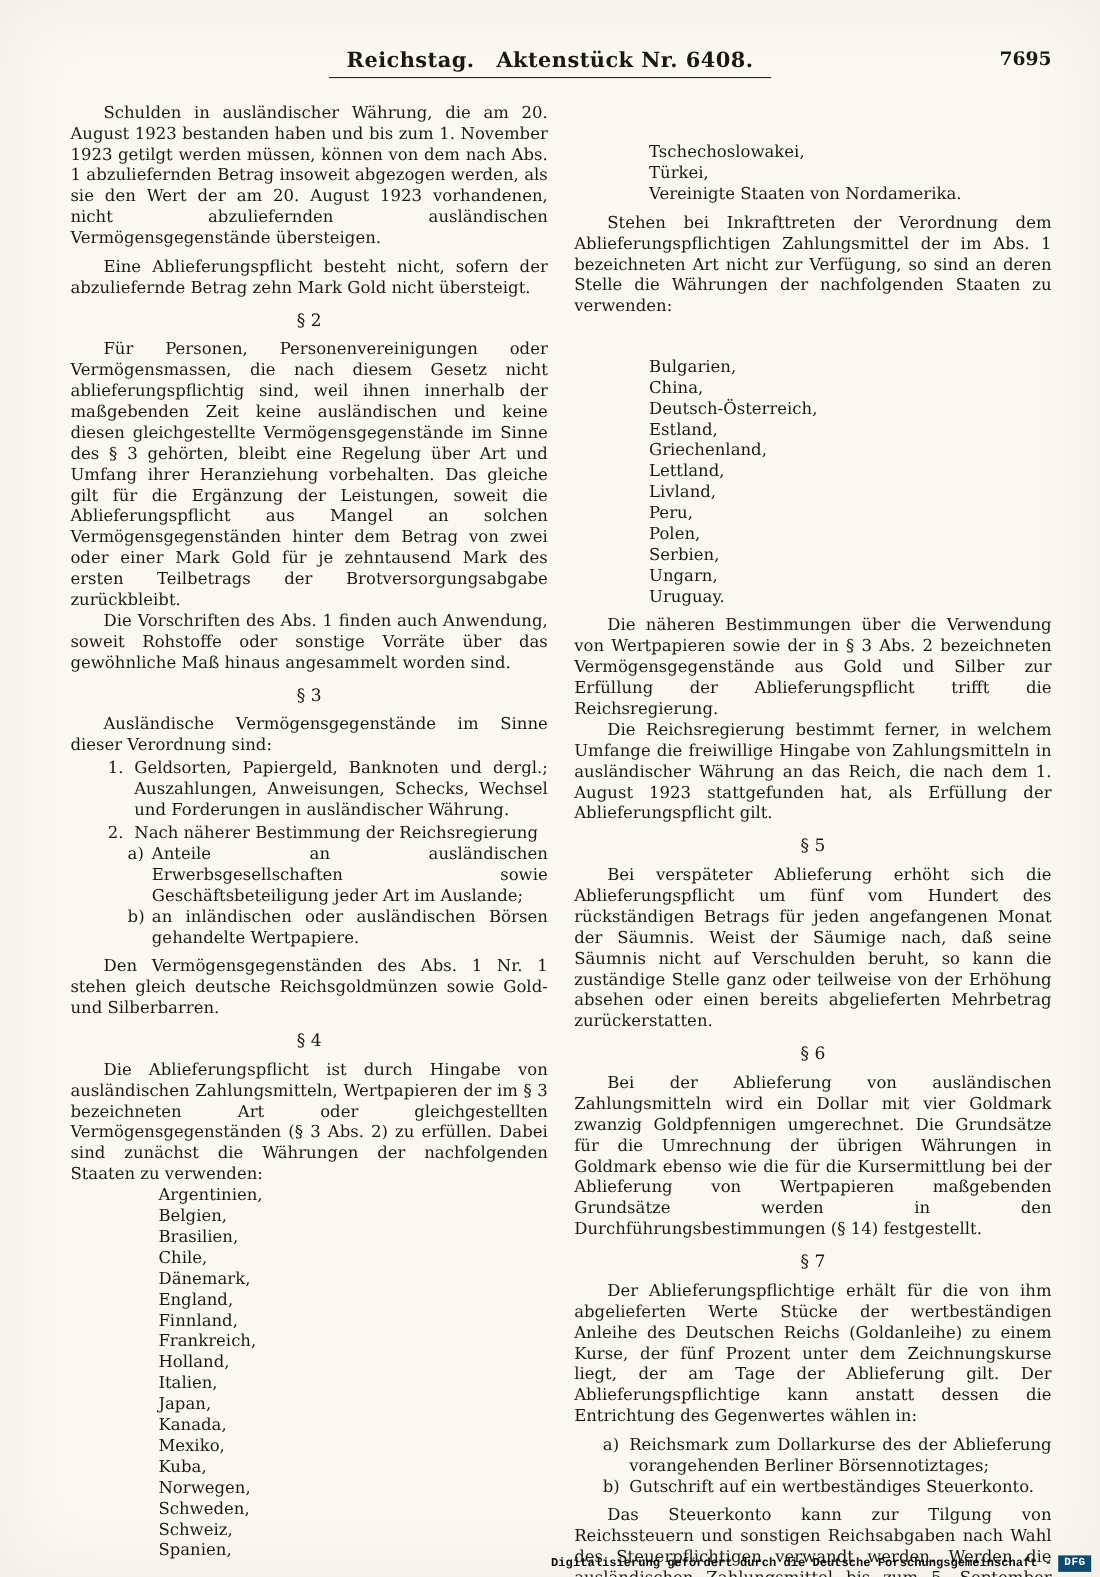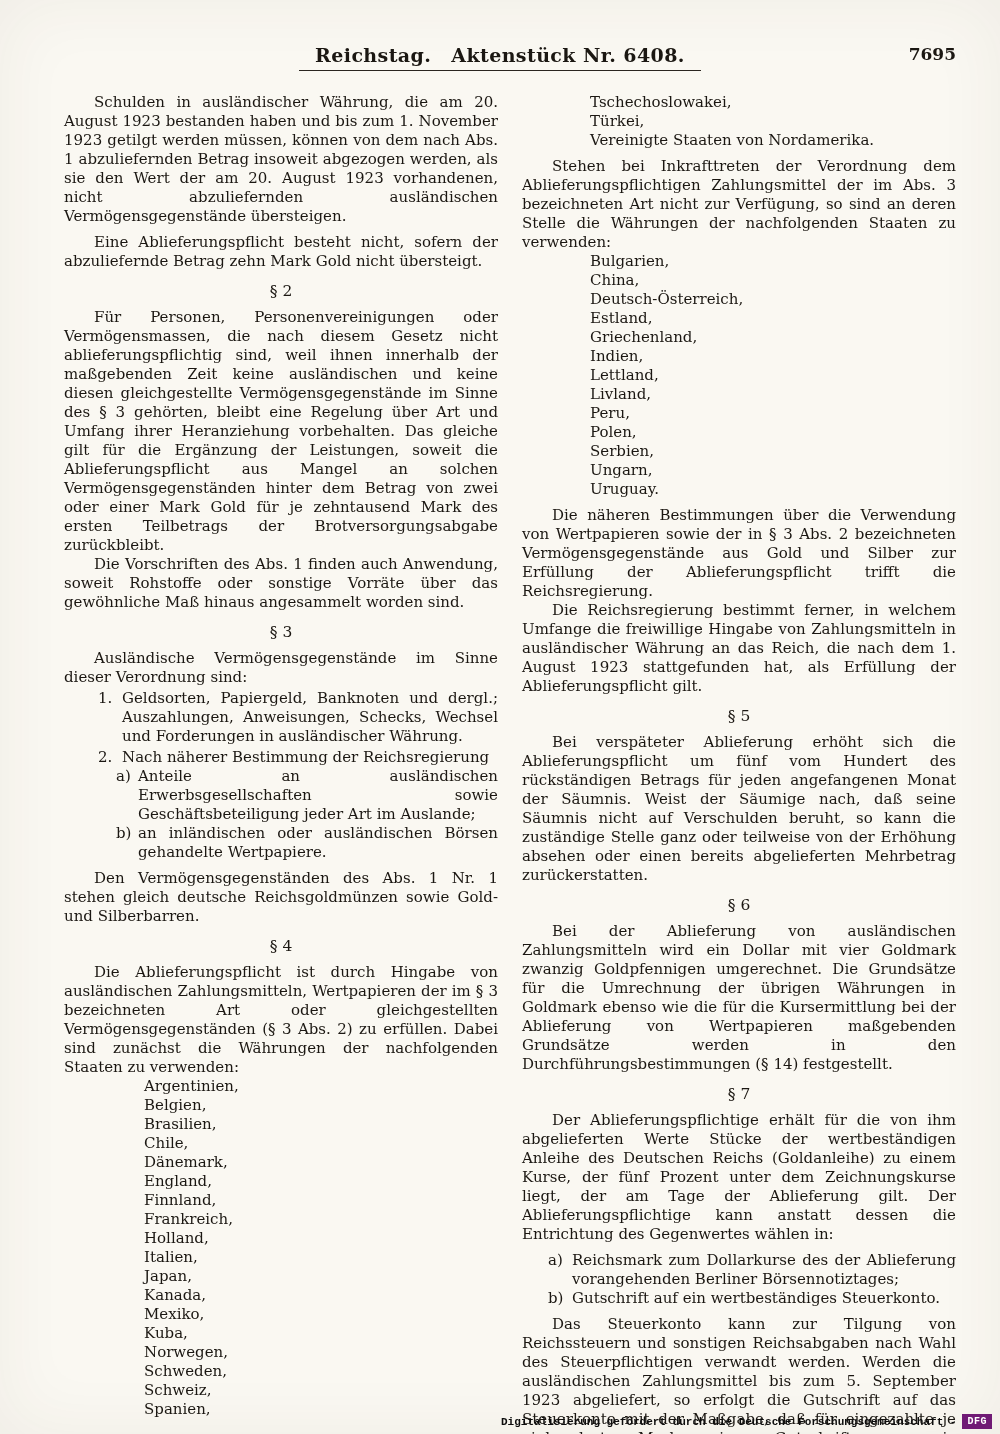--- a/index.html
+++ b/index.html
@@ -48,33 +48,33 @@
   .section-heading { text-align: center; margin: 11px 0 7px 0; font-size: 15.5px; }
   .list-item { display: flex; }
   .l1 { padding-left: 34px; margin-top: 2px; }
   .l1 .marker { flex: 0 0 24px; }
   .l2 { padding-left: 52px; }
   .l2 .marker { flex: 0 0 22px; }
   .r2 { padding-left: 26px; }
   .r2 .marker { flex: 0 0 24px; }
   .item-text { flex: 1 1 auto; text-align: justify; }
   .country-list { padding-left: 80px; }
-  .country-list-r { padding-left: 68px; }
+  .country-list-r { padding-left: 68px; margin-top: 36px; }
   .page-footer {
     position: absolute;
     right: 8px;
     bottom: 5px;
     display: flex;
     align-items: center;
     gap: 6px;
     font-family: Liberation Mono, monospace;
   }
   .footer-text { font-size: 11px; font-weight: bold; color: #0d0d0d; }
   .dfg-logo {
-    background: #701a75;
+    background: #0c4a6e;
     color: #ffffff;
     font-size: 10px;
     font-weight: bold;
     letter-spacing: 0.5px;
     padding: 2px 5px 2px 5px;
   }
 </style>
 </head>
 <body>
 
@@ -144,29 +144,28 @@
       </div>
     </section>
 
     <section class="col">
       <div class="country-list-r">
         <div>Tschechoslowakei,</div>
         <div>Türkei,</div>
         <div>Vereinigte Staaten von Nordamerika.</div>
       </div>
 
-      <p class="para indent mt">Stehen bei Inkrafttreten der Verordnung dem Ablieferungspflichtigen Zahlungsmittel der im Abs. 3 bezeichneten Art nicht zur Verfügung, so sind an deren Stelle die Währungen der nachfolgenden Staaten zu verwenden:</p>
+      <p class="para indent mt">Stehen bei Inkrafttreten der Verordnung dem Ablieferungspflichtigen Zahlungsmittel der im Abs. 1 bezeichneten Art nicht zur Verfügung, so sind an deren Stelle die Währungen der nachfolgenden Staaten zu verwenden:</p>
 
       <div class="country-list-r">
         <div>Bulgarien,</div>
         <div>China,</div>
         <div>Deutsch-Österreich,</div>
         <div>Estland,</div>
         <div>Griechenland,</div>
-        <div>Indien,</div>
         <div>Lettland,</div>
         <div>Livland,</div>
         <div>Peru,</div>
         <div>Polen,</div>
         <div>Serbien,</div>
         <div>Ungarn,</div>
         <div>Uruguay.</div>
       </div>
 
       <p class="para indent mt">Die näheren Bestimmungen über die Verwendung von Wertpapieren sowie der in § 3 Abs. 2 bezeichneten Vermögensgegenstände aus Gold und Silber zur Erfüllung der Ablieferungspflicht trifft die Reichsregierung.</p>

